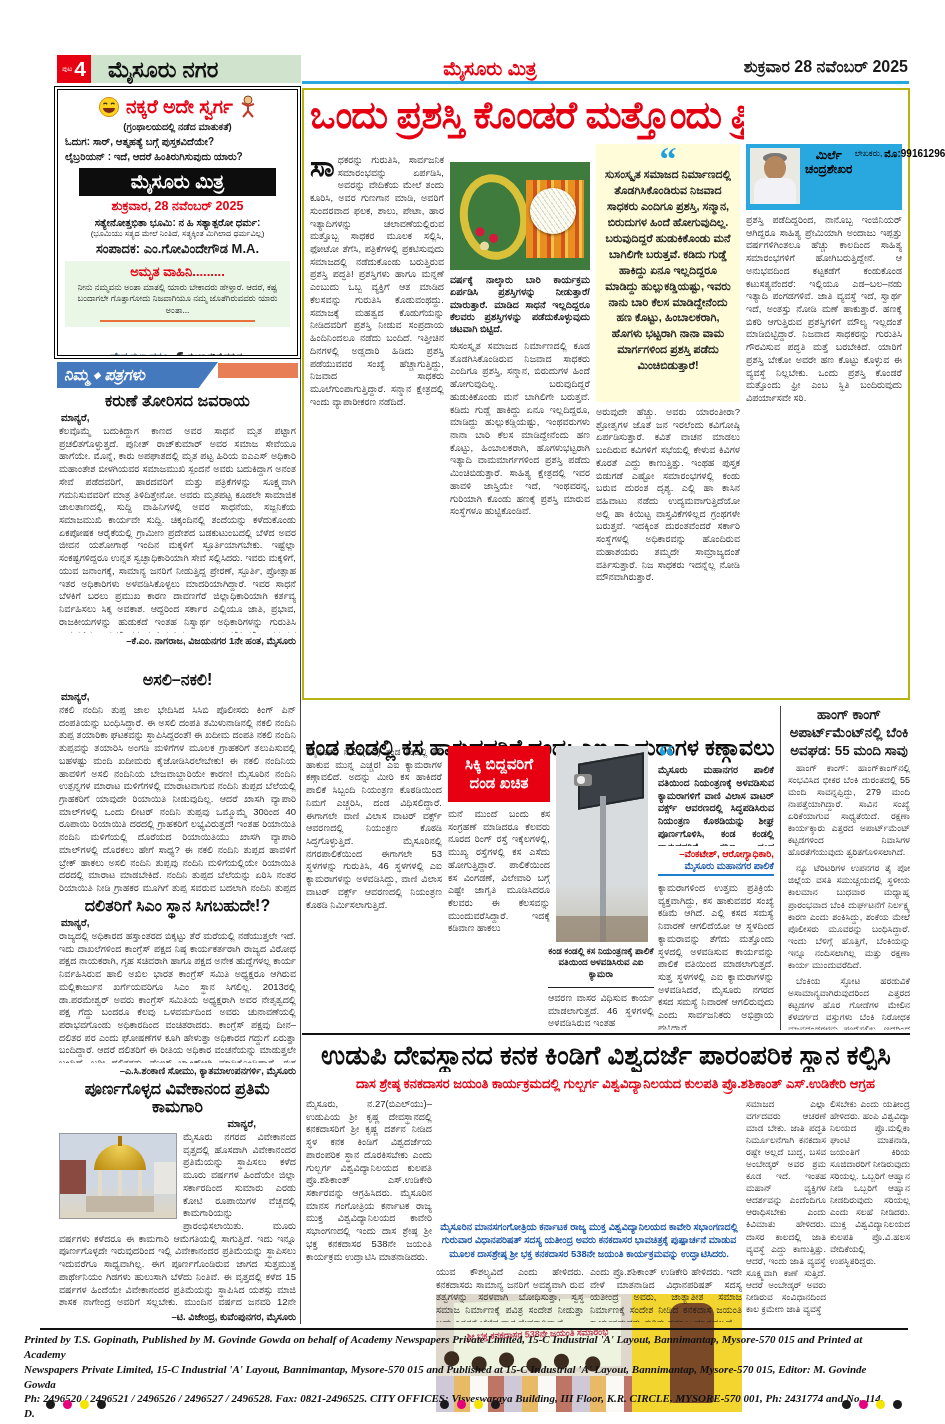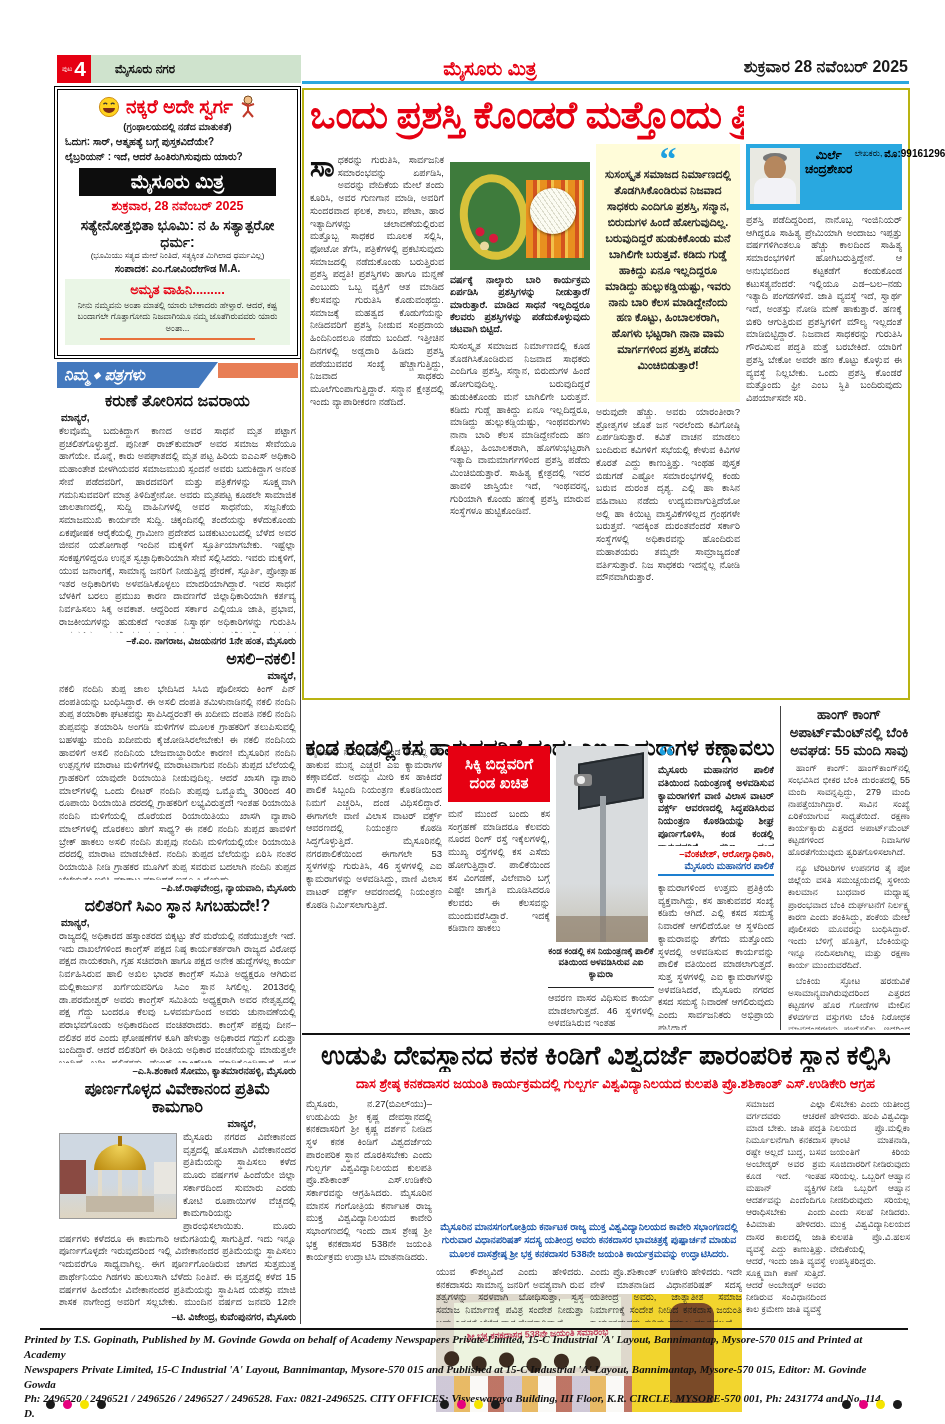--- a/index.html
+++ b/index.html
@@ -4,34 +4,34 @@
 <style>
   html,body{margin:0;padding:0;background:#fff;}
   body{width:945px;height:1424px;position:relative;font-family:"Liberation Sans",sans-serif;color:#1a1a1a;}
   .abs{position:absolute;box-sizing:border-box;}
   .bt{font-size:9.5px;line-height:1.34;text-align:justify;color:#1c1c1c;overflow:hidden;}
   .ctr{text-align:center;}
   
   #pagebox{background:#e60012;color:#fff;display:flex;align-items:center;justify-content:center;gap:2px;}
   #pagebox .plabel{font-size:7px;writing-mode:horizontal-tb;}
   #pagebox .pnum{font-size:21px;font-weight:bold;}
-  #sectionbar{background:#cfe3cd;display:flex;align-items:center;padding-left:24px;font-size:12px;font-weight:bold;color:#111;}
+  #sectionbar{background:#cfe3cd;display:flex;align-items:flex-end;padding-left:17px;font-size:22px;font-weight:bold;color:#111;}
   #masthead{color:#e60012;font-size:19px;font-weight:bold;}
   #hdate{font-size:16px;font-weight:bold;text-align:right;}
   
   #jokebox{border:1px solid #000;outline:1px solid #000;outline-offset:2px;padding:5px 7px;overflow:hidden;background:#fff;}
   #jokebox .jtitle{color:#e60012;font-size:19px;font-weight:bold;}
   #jokebox .jrow{display:flex;align-items:center;justify-content:center;gap:4px;}
   #jokebox .jsub{font-size:9.5px;font-weight:bold;text-align:center;margin-top:2px;}
   #jokebox .jline{font-size:10px;font-weight:bold;margin-top:3px;}
   #jokebox .jbanner{background:#0d0d0d;color:#fff;font-size:19px;font-weight:bold;text-align:center;margin:5px 14px 3px;padding:3px 0;}
   #jokebox .jdate{color:#e60012;font-size:12.5px;font-weight:bold;text-align:center;}
-  #jokebox .jmotto{font-size:14px;font-weight:bold;text-align:center;margin-top:3px;}
+  #jokebox .jmotto{font-size:10px;font-weight:bold;text-align:center;margin-top:3px;}
   #jokebox .jmotto2{font-size:8px;text-align:center;}
-  #jokebox .jed{font-size:10px;font-weight:bold;text-align:center;margin-top:2px;}
+  #jokebox .jed{font-size:13px;font-weight:bold;text-align:center;margin-top:2px;}
   #amrutha{background:#eaf6e6;margin-top:4px;padding:3px 5px 5px;}
   #amrutha .at{color:#e60012;font-size:13px;font-weight:bold;text-align:center;}
   #amrutha .ab{font-size:8.5px;text-align:center;line-height:1.35;margin-top:2px;}
   #amrutha .aline{width:72%;margin:4px auto 0;border-bottom:2px solid #e8713c;}
   .provrow{display:flex;align-items:center;justify-content:center;gap:5px;margin-top:20px;}
   .provlbl{color:#2e5a7d;font-size:10.5px;font-weight:bold;text-align:right;line-height:1.25;}
   .provbrace{font-size:26px;color:#333;font-weight:bold;}
   .provval{font-size:8.5px;font-weight:bold;line-height:1.4;}
   
   #lhdr{display:flex;align-items:flex-start;}
@@ -178,32 +178,32 @@
   <div class="lorange"></div>
 </div>
 
 <div class="abs letter" style="left:57px;top:390px;width:241px;height:258px;">
   <div class="lt">ಕರುಣೆ ತೋರಿಸದ ಜವರಾಯ</div>
   <div class="lsal">ಮಾನ್ಯರೆ,</div>
   <div class="lbody bt">ಕೆಲವೊಮ್ಮೆ ಬದುಕಿದ್ದಾಗ ಕಾಣದ ಅವರ ಸಾಧನೆ ಮೃತ ಪಟ್ಟಾಗ ಪ್ರಚಲಿತಗೊಳ್ಳುತ್ತದೆ. ಪುನೀತ್ ರಾಜ್‌ಕುಮಾರ್ ಅವರ ಸಮಾಜ ಸೇವೆಯೂ ಹಾಗೆಯೇ. ಮೊನ್ನೆ, ಕಾರು ಅಪಘಾತದಲ್ಲಿ ಮೃತ ಪಟ್ಟ ಹಿರಿಯ ಐಎಎಸ್ ಅಧಿಕಾರಿ ಮಹಾಂತೇಶ ಬೀಳಗಿಯವರ ಸಮಾಜಮುಖಿ ಸ್ಪಂದನೆ ಅವರು ಬದುಕಿದ್ದಾಗ ಅನಂತ ಸೇವೆ ಪಡೆದವರಿಗೆ, ಹಾರದವರಿಗೆ ಮತ್ತು ಪತ್ರಿಕೆಗಳನ್ನು ಸೂಕ್ಷ್ಮವಾಗಿ ಗಮನಿಸುವವರಿಗೆ ಮಾತ್ರ ತಿಳಿದಿತ್ತೇನೋ. ಅವರು ಮೃತಪಟ್ಟ ಕೂಡಲೇ ಸಾಮಾಜಿಕ ಜಾಲತಾಣದಲ್ಲಿ, ಸುದ್ದಿ ವಾಹಿನಿಗಳಲ್ಲಿ ಅವರ ಸಾಧನೆಯ, ಸಜ್ಜನಿಕೆಯ ಸಮಾಜಮುಖಿ ಕಾರ್ಯವೇ ಸುದ್ದಿ. ಚಿಕ್ಕಂದಿನಲ್ಲಿ ತಂದೆಯನ್ನು ಕಳೆದುಕೊಂಡು ಏಕಪೋಷಕ ಆರೈಕೆಯಲ್ಲಿ ಗ್ರಾಮೀಣ ಪ್ರದೇಶದ ಬಡಕುಟುಂಬದಲ್ಲಿ ಬೆಳೆದ ಅವರ ಜೀವನ ಯಶೋಗಾಥೆ ಇಂದಿನ ಮಕ್ಕಳಿಗೆ ಸ್ಫೂರ್ತಿಯಾಗಬೇಕು. ಇಷ್ಟೆಲ್ಲಾ ಸಂಕಷ್ಟಗಳಿದ್ದರೂ ಉನ್ನತ ಸ್ವಚ್ಛಾಧಿಕಾರಿಯಾಗಿ ಸೇವೆ ಸಲ್ಲಿಸಿದರು. ಇವರು ಮಕ್ಕಳಿಗೆ, ಯುವ ಜನಾಂಗಕ್ಕೆ, ಸಾಮಾನ್ಯ ಜನರಿಗೆ ನೀಡುತ್ತಿದ್ದ ಪ್ರೇರಣೆ, ಸ್ಫೂರ್ತಿ, ಪ್ರೋತ್ಸಾಹ ಇತರ ಅಧಿಕಾರಿಗಳು ಅಳವಡಿಸಿಕೊಳ್ಳಲು ಮಾದರಿಯಾಗಿದ್ದಾರೆ. ಇವರ ಸಾಧನೆ ಬೆಳಕಿಗೆ ಬರಲು ಪ್ರಮುಖ ಕಾರಣ ದಾವಣಗೆರೆ ಜಿಲ್ಲಾಧಿಕಾರಿಯಾಗಿ ಕರ್ತವ್ಯ ನಿರ್ವಹಿಸಲು ಸಿಕ್ಕ ಅವಕಾಶ. ಆದ್ದರಿಂದ ಸರ್ಕಾರ ಎಲ್ಲಿಯೂ ಜಾತಿ, ಪ್ರಭಾವ, ರಾಜಕೀಯಗಳನ್ನು ಹುಡುಕದೆ ಇಂತಹ ನಿಸ್ವಾರ್ಥ ಅಧಿಕಾರಿಗಳನ್ನು ಗುರುತಿಸಿ ಆಯಕಟ್ಟಿನ ಜಾಗದಲ್ಲಿ ಕರ್ತವ್ಯ ನಿರ್ವಹಿಸಲು ಅವಕಾಶ ಕಲ್ಪಿಸಿದಲ್ಲಿ ಇವರಂತಹ ಇನ್ನಷ್ಟು ಮಹಾಂತೇಶರನ್ನು ಸಮಾಜ ಕಾಣಲು ಸಾಧ್ಯವಾಗುತ್ತದೆ. ಜನ ಮೆಚ್ಚಿದವರೂ ಜವರಾಯ ಮಾತ್ರ ಕರುಣೆ ತೋರಲಿಲ್ಲ.</div>
   <div class="lsig">–ಕೆ.ಎಂ. ನಾಗರಾಜ, ವಿಜಯನಗರ 1ನೇ ಹಂತ, ಮೈಸೂರು</div>
 </div>
 
-<div class="abs letter hr-letter" style="left:57px;top:648px;width:241px;height:247px;align-items:flex-end;">
+<div class="abs letter hr-letter" style="left:57px;top:669px;width:241px;height:247px;">
   <div class="lt">ಅಸಲಿ–ನಕಲಿ!</div>
   <div class="lsal">ಮಾನ್ಯರೆ,</div>
   <div class="lbody bt">ನಕಲಿ ನಂದಿನಿ ತುಪ್ಪ ಜಾಲ ಭೇದಿಸಿದ ಸಿಸಿಬಿ ಪೊಲೀಸರು ಕಿಂಗ್ ಪಿನ್ ದಂಪತಿಯನ್ನು ಬಂಧಿಸಿದ್ದಾರೆ. ಈ ಅಸಲಿ ದಂಪತಿ ತಮಿಳುನಾಡಿನಲ್ಲಿ ನಕಲಿ ನಂದಿನಿ ತುಪ್ಪ ತಯಾರಿಕಾ ಘಟಕವನ್ನು ಸ್ಥಾಪಿಸಿದ್ದರಂತೆ! ಈ ಖದೀಮ ದಂಪತಿ ನಕಲಿ ನಂದಿನಿ ತುಪ್ಪವನ್ನು ತಯಾರಿಸಿ ಅಂಗಡಿ ಮಳಿಗೆಗಳ ಮೂಲಕ ಗ್ರಾಹಕರಿಗೆ ತಲುಪಿಸುವಲ್ಲಿ ಬಹಳಷ್ಟು ಮಂದಿ ಖದೀಮರು ಕೈಜೋಡಿಸಿರಲೇಬೇಕು! ಈ ನಕಲಿ ನಂದಿನಿಯ ಹಾವಳಿಗೆ ಅಸಲಿ ನಂದಿನಿಯ ಬೇಜವಾಬ್ದಾರಿಯೇ ಕಾರಣ! ಮೈಸೂರಿನ ನಂದಿನಿ ಉತ್ಪನ್ನಗಳ ಮಾರಾಟ ಮಳಿಗೆಗಳಲ್ಲಿ ಮಾರಾಟವಾಗುವ ನಂದಿನಿ ತುಪ್ಪದ ಬೆಲೆಯಲ್ಲಿ ಗ್ರಾಹಕರಿಗೆ ಯಾವುದೇ ರಿಯಾಯಿತಿ ನೀಡುವುದಿಲ್ಲ. ಆದರೆ ಖಾಸಗಿ ವ್ಯಾಪಾರಿ ಮಾಲ್‌ಗಳಲ್ಲಿ ಒಂದು ಲೀಟರ್ ನಂದಿನಿ ತುಪ್ಪವು ಒಮ್ಮೊಮ್ಮೆ 30ರಿಂದ 40 ರೂಪಾಯಿ ರಿಯಾಯಿತಿ ದರದಲ್ಲಿ ಗ್ರಾಹಕರಿಗೆ ಲಭ್ಯವಿರುತ್ತದೆ! ಇಂತಹ ರಿಯಾಯಿತಿ ನಂದಿನಿ ಮಳಿಗೆಯಲ್ಲಿ ದೊರೆಯದ ರಿಯಾಯಿತಿಯು ಖಾಸಗಿ ವ್ಯಾಪಾರಿ ಮಾಲ್‌ಗಳಲ್ಲಿ ದೊರಕಲು ಹೇಗೆ ಸಾಧ್ಯ? ಈ ನಕಲಿ ನಂದಿನಿ ತುಪ್ಪದ ಹಾವಳಿಗೆ ಬ್ರೇಕ್ ಹಾಕಲು ಅಸಲಿ ನಂದಿನಿ ತುಪ್ಪವು ನಂದಿನಿ ಮಳಿಗೆಯಲ್ಲಿಯೇ ರಿಯಾಯಿತಿ ದರದಲ್ಲಿ ಮಾರಾಟ ಮಾಡಬೇಕಿದೆ. ನಂದಿನಿ ತುಪ್ಪದ ಬೆಲೆಯನ್ನು ಏರಿಸಿ ನಂತರ ರಿಯಾಯಿತಿ ನೀಡಿ ಗ್ರಾಹಕರ ಮೂಗಿಗೆ ತುಪ್ಪ ಸವರುವ ಬದಲಾಗಿ ನಂದಿನಿ ತುಪ್ಪದ ಬೆಲೆಯನ್ನೇ ಇಳಿಸಿ ಮಾರಾಟ ಮಾಡಿದರೆ ಇನ್ನೂ ಒಳ್ಳೆಯದು.</div>
   <div class="lsig">–ಪಿ.ಜೆ.ರಾಘವೇಂದ್ರ, ನ್ಯಾಯವಾದಿ, ಮೈಸೂರು</div>
 </div>
 
 <div class="abs letter hr-letter" style="left:57px;top:895px;width:241px;height:183px;">
   <div class="lt">ದಲಿತರಿಗೆ ಸಿಎಂ ಸ್ಥಾನ ಸಿಗಬಹುದೇ!?</div>
   <div class="lsal">ಮಾನ್ಯರೆ,</div>
   <div class="lbody bt">ರಾಜ್ಯದಲ್ಲಿ ಅಧಿಕಾರದ ಹಸ್ತಾಂತರದ ಬಿಕ್ಕಟ್ಟು ತೆರೆ ಮರೆಯಲ್ಲಿ ನಡೆಯುತ್ತಲೇ ಇದೆ. ಇದು ದಾಖಲೆಗಳಿಂದ ಕಾಂಗ್ರೆಸ್ ಪಕ್ಷದ ನಿಷ್ಠ ಕಾರ್ಯಕರ್ತರಾಗಿ ರಾಜ್ಯದ ವಿರೋಧ ಪಕ್ಷದ ನಾಯಕರಾಗಿ, ಗೃಹ ಸಚಿವರಾಗಿ ಹಾಗೂ ಪಕ್ಷದ ಅನೇಕ ಹುದ್ದೆಗಳಲ್ಲ ಕಾರ್ಯ ನಿರ್ವಹಿಸಿರುವ ಹಾಲಿ ಅಖಿಲ ಭಾರತ ಕಾಂಗ್ರೆಸ್ ಸಮಿತಿ ಅಧ್ಯಕ್ಷರೂ ಆಗಿರುವ ಮಲ್ಲಿಕಾರ್ಜುನ ಖರ್ಗೆಯವರಿಗೂ ಸಿಎಂ ಸ್ಥಾನ ಸಿಗಲಿಲ್ಲ. 2013ರಲ್ಲಿ ಡಾ.ಪರಮೇಶ್ವರ್ ಅವರು ಕಾಂಗ್ರೆಸ್ ಸಮಿತಿಯ ಅಧ್ಯಕ್ಷರಾಗಿ ಅವರ ನೇತೃತ್ವದಲ್ಲಿ ಪಕ್ಷ ಗೆದ್ದು ಬಂದರೂ ಕೆಲವು ಒಳವರ್ಮದಿಂದ ಅವರು ಚುನಾವಣೆಯಲ್ಲಿ ಪರಾಭವಗೊಂಡು ಅಧಿಕಾರದಿಂದ ವಂಚಿತರಾದರು. ಕಾಂಗ್ರೆಸ್ ಪಕ್ಷವು ದೀನ–ದಲಿತರ ಪರ ಎಂದು ಘೋಷಣೆಗಳ ಕೂಗಿ ಹೇಳುತ್ತಾ ಅಧಿಕಾರದ ಗದ್ದುಗೆ ಏರುತ್ತಾ ಬಂದಿದ್ದಾರೆ. ಆದರೆ ದಲಿತರಿಗೆ ಈ ರೀತಿಯ ಅಧಿಕಾರ ವಂಚನೆಯನ್ನು ಮಾಡುತ್ತಲೇ ಬಂದಿದೆ. ಬರೀ ದಲಿತರನ್ನು ವೋಟ್ ಬ್ಯಾಂಕ್‌ಆಗಿ ಮಾಡಿಕೊಂಡಿದ್ದಾರೆ. ಈಗ ಅಧಿಕಾರದ ಗೊಂದಲ ಬಗೆಹರಿದು ಇನ್ನು ಎರಡು ವರ್ಷಗಳ ಕಾಲ ಅಧಿಕಾರ ಇರುವ ಸರಕಾರ ಇವರ ಬಗ್ಗೆ ಹೈಕಮಾಂಡ್ ಗಮನಹರಿಸಿ ದಲಿತರಿಗೆ ಸಿಎಂ ಸ್ಥಾನ ಕಲ್ಪಿಸಿ ಕೊಡುವುದೇ?</div>
-  <div class="lsig">–ಎ.ಸಿ.ಶಂಕಾಣಿ ಸೋಮು, ಕ್ಯಾತಮಾರನಹಳ್ಳಿ, ಮೈಸೂರು</div>
+  <div class="lsig">–ಎ.ಸಿ.ಶಂಕಾಣಿ ಸೋಮು, ಕ್ಯಾತಮಾಉಪನಗರ್ಳಿ, ಮೈಸೂರು</div>
 </div>
 
 <div class="abs letter hr-letter" style="left:57px;top:1078px;width:241px;height:246px;">
   <div class="lt">ಪೂರ್ಣಗೊಳ್ಳದ ವಿವೇಕಾನಂದ ಪ್ರತಿಮೆ ಕಾಮಗಾರಿ</div>
   <div class="lsal" style="text-align:right;margin-right:40px;">ಮಾನ್ಯರೆ,</div>
   <div class="lbody bt">
     <div id="vphoto">
       <div class="bl"></div>
       <div class="br"></div>
       <div class="dome"></div>

